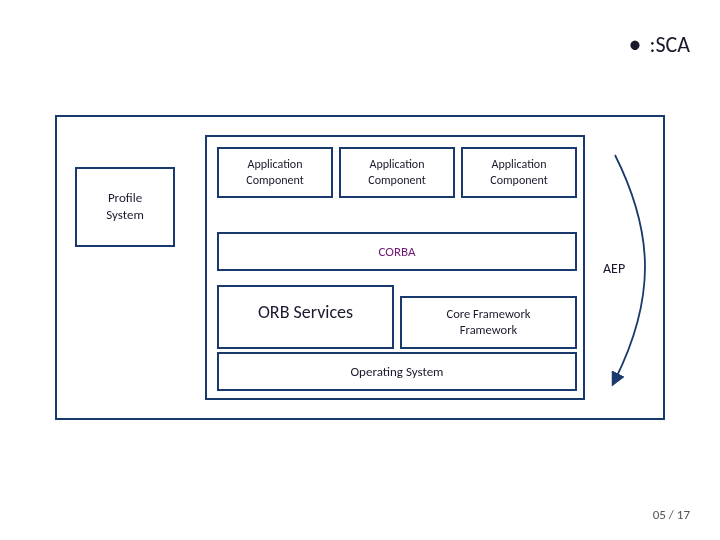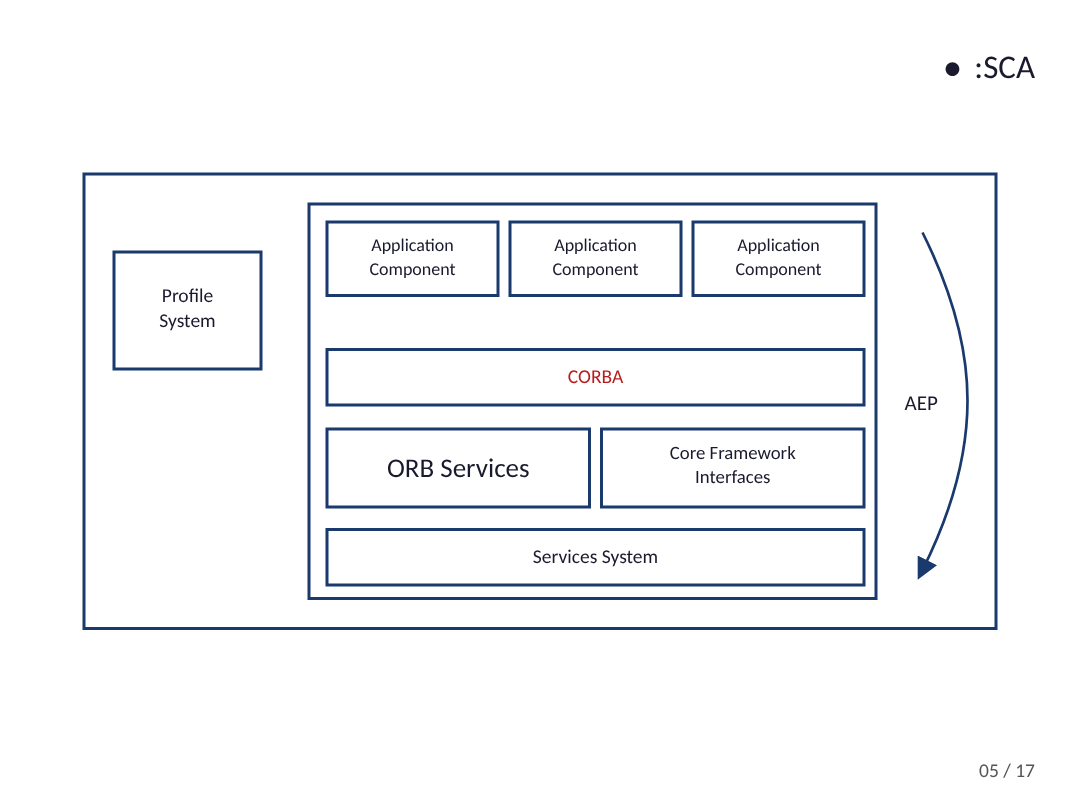--- a/index.html
+++ b/index.html
@@ -91,21 +91,21 @@
     
     .corba-row {
       position: absolute;
       top: 95px;
       left: 10px;
       width: 360px;
       border: 2px solid #1a3a6e;
       padding: 10px 4px;
       text-align: center;
       font-size: 13px;
-      color: #b91c1c;
+      color: #701a75;
     }
 
     
     .middle-row {
       position: absolute;
       top: 148px;
       left: 10px;
       width: 360px;
       display: flex;
       gap: 6px;
@@ -121,20 +121,21 @@
     }
 
     .core-framework {
       flex: 1;
       border: 2px solid #1a3a6e;
       padding: 8px 4px;
       text-align: center;
       font-size: 12.5px;
       color: #1a1a2e;
       line-height: 1.3;
+      margin-top: 11px;
     }
 
     
     .os-row {
       position: absolute;
       top: 215px;
       left: 10px;
       width: 360px;
       border: 2px solid #1a3a6e;
       padding: 10px 4px;
@@ -198,26 +199,26 @@
     <div class="corba-row">
       <span>CORBA</span>
     </div>
 
     <div class="middle-row">
       <div class="orb-services">
         <span>ORB Services</span>
       </div>
       <div class="core-framework">
         <div>Core Framework</div>
-        <div>Interfaces</div>
+        <div>Framework</div>
       </div>
     </div>
 
     <div class="os-row">
-      <span>Services System</span>
+      <span>Operating System</span>
     </div>
 
   </div>
 
   <svg class="aep-arrow" viewBox="0 0 60 265" xmlns="http://www.w3.org/2000/svg">
 
     <path d="M 20 20 Q 50 80 50 132 Q 50 185 20 245" fill="none" stroke="#1a3a6e" stroke-width="1.8" marker-end="url(#arrowhead)"></path>
     <defs>
       <marker id="arrowhead" markerWidth="8" markerHeight="8" refX="4" refY="4" orient="auto">
         <path d="M 0 0 L 8 4 L 0 8 Z" fill="#1a3a6e"></path>

